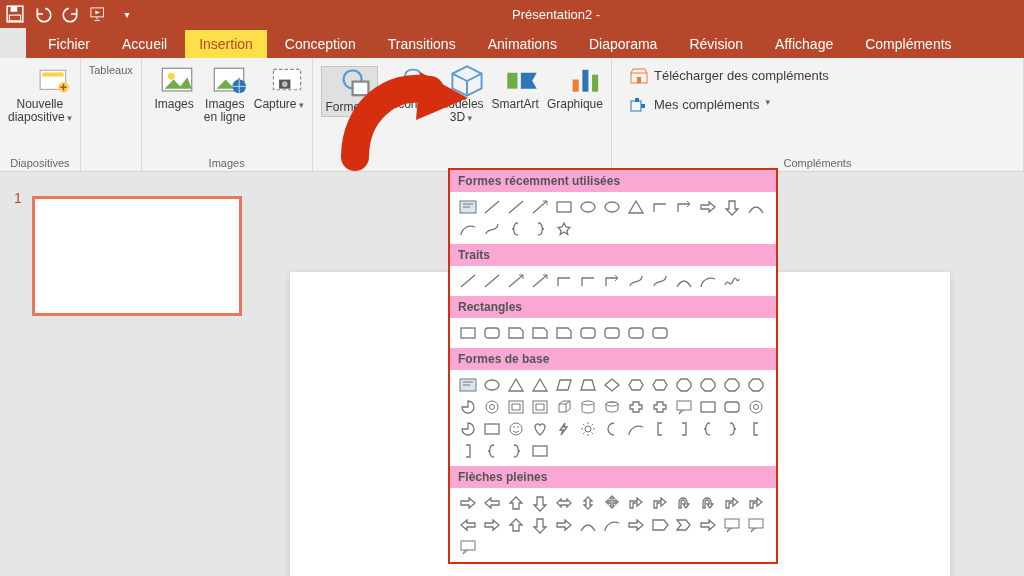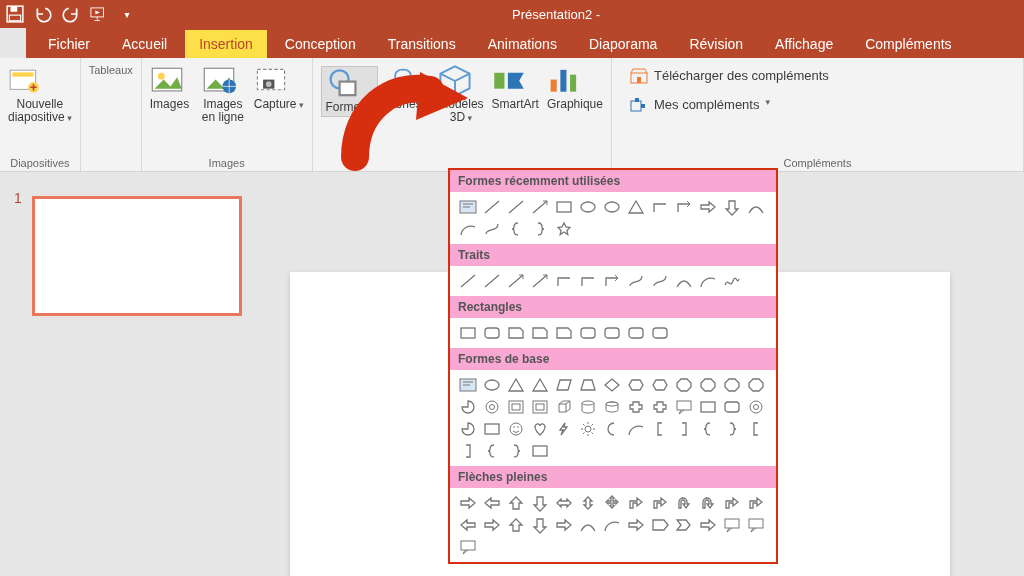--- a/index.html
+++ b/index.html
@@ -8,21 +8,21 @@
   .titlebar .qat { display: flex; gap: 10px; align-items: center; }
   .titlebar .qat span { display: inline-flex; align-items: center; justify-content: center; width: 18px; height: 18px; }
   .titlebar .title { position: absolute; left: 50%; transform: translateX(-50%); right: 0; text-align: left; padding-right: 12px; font-size: 13px; width: 50%; transform: none; left: auto; }
   .tabs { height: 30px; background: #b7472a; display: flex; align-items: flex-end; padding-left: 8px; gap: 4px; margin-left: 26px; }
   .tab { color: #fff; font-size: 14px; padding: 6px 14px 6px; cursor: pointer; }
   .tab.active { background: #fde047; color: #b7472a; font-weight: 400; }
   .ribbon { background: #f3f3f3; border-bottom: 1px solid #d4d4d4; height: 114px; display: flex; position: relative; }
   .group { border-right: 1px solid #d9d9d9; padding: 4px 8px 2px; display: flex; flex-direction: column; justify-content: space-between; }
   .group-label { text-align: center; font-size: 11px; color: #666; padding: 2px 0 0; }
   .group-items { display: flex; gap: 8px; align-items: flex-start; padding-top: 4px; }
-  .ritem { display: flex; flex-direction: column; align-items: flex-start; gap: 2px; font-size: 12px; color: #3b3b3b; cursor: pointer; min-width: 44px; text-align: center; line-height: 1.1; }
+  .ritem { display: flex; flex-direction: column; align-items: flex-end; gap: 2px; font-size: 12px; color: #3b3b3b; cursor: pointer; min-width: 44px; text-align: center; line-height: 1.1; }
   .ritem .ico { width: 34px; height: 30px; display: flex; align-items: center; justify-content: center; }
   .ritem .lbl { white-space: pre-line; }
   .caret::after { content: " \25BE"; font-size: 9px; color: #666; }
   .addins { padding: 6px 10px; display: flex; flex-direction: column; gap: 10px; font-size: 13px; color: #3b3b3b; }
   .addin-row { display: flex; align-items: flex-start; gap: 6px; cursor: pointer; }
   .workspace { position: absolute; top: 172px; left: 0; right: 0; bottom: 0; display: flex; background: #e6e6e6; }
   .slidepanel { width: 260px; padding: 18px 10px; }
   .slide-num { color: #b7472a; font-size: 14px; position: absolute; left: 14px; top: 190px; }
   .thumb { width: 210px; height: 120px; background: #fff; border: 3px solid #e8775b; margin-left: 22px; margin-top: 6px; }
   .canvas { flex: 1; position: relative; }

